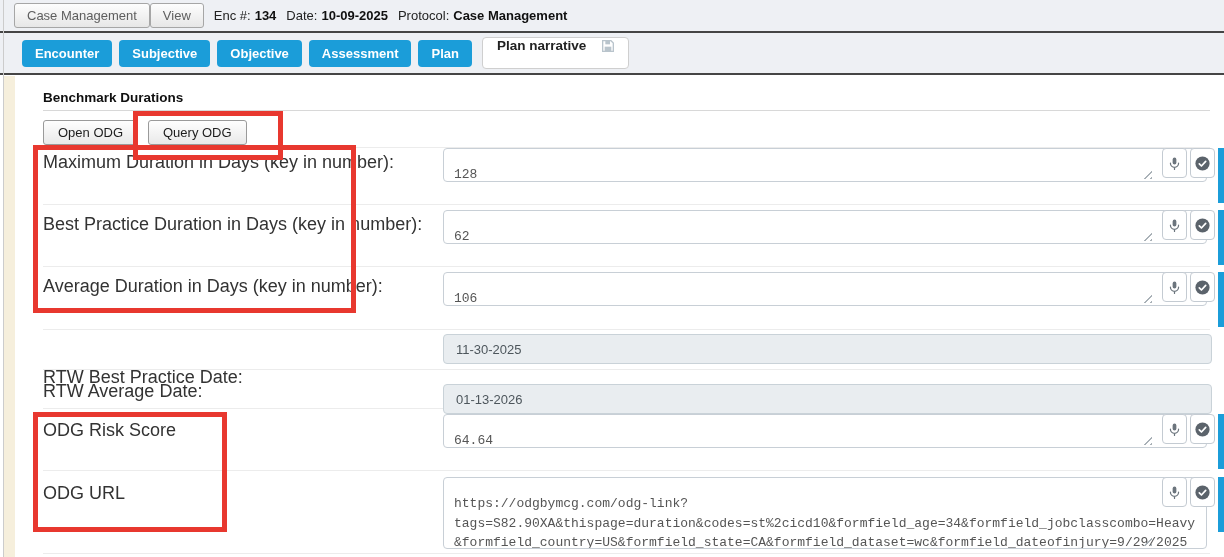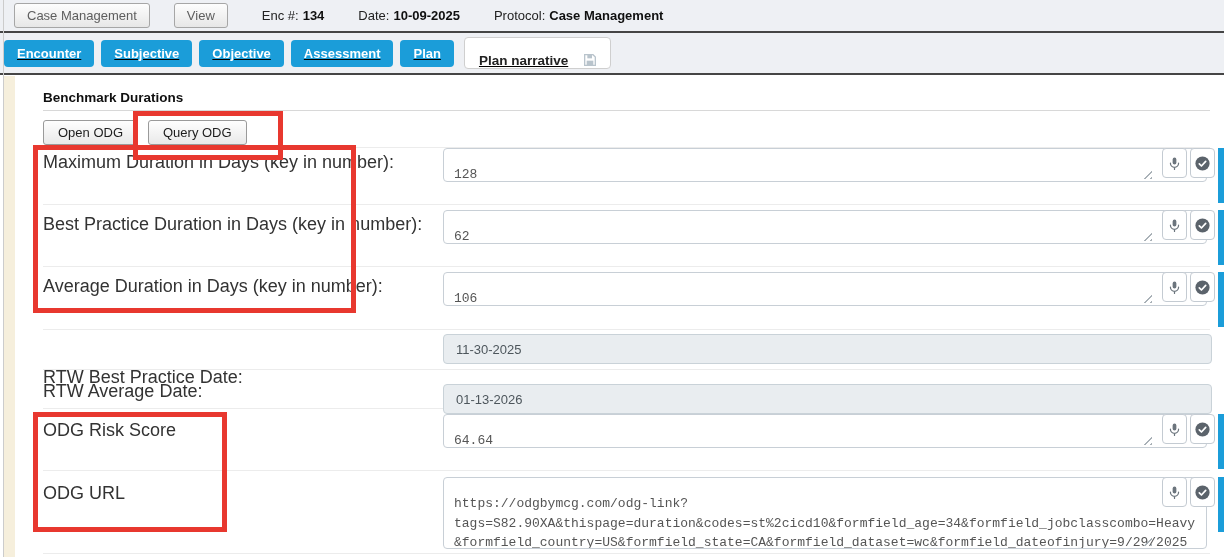--- a/index.html
+++ b/index.html
@@ -5,33 +5,33 @@
   html,body{margin:0;padding:0;background:#fff;font-family:"Liberation Sans",sans-serif;}
   .screen{position:relative;width:1224px;height:557px;background:#fff;overflow:hidden;}
 
   
   .vline{position:absolute;left:3px;top:0;width:1px;height:557px;background:#cccccc;}
   .beige{position:absolute;left:4px;top:76px;width:11px;height:481px;background:#f6efdc;}
 
   
   .topbar{position:absolute;left:0;top:0;width:1224px;height:33px;box-sizing:border-box;
           background:#eef0f4;border-bottom:2px solid #454545;display:flex;align-items:center;
-          gap:24px;padding-left:14px;}
+          gap:0;padding-left:14px;}
   .gbtn{background:linear-gradient(#fdfdfd,#e7e7e7);border:1px solid #a6a6a6;border-radius:3px;
         height:25px;padding:0 12px;font-size:13px;color:#5e5e5e;font-family:inherit;cursor:pointer;}
   .meta{font-size:13px;color:#222;margin-left:10px;white-space:nowrap;}
   .meta .val{font-weight:700;color:#101010;margin-left:4px;}
 
   .tabbar{position:absolute;left:0;top:33px;width:1224px;height:42px;box-sizing:border-box;
           background:#eef0f4;border-bottom:2px solid #454545;display:flex;align-items:center;
-          gap:7px;padding-left:4px;text-decoration:underline;}
+          gap:7px;padding-left:22px;}
   .tab{background:#1b9dd9;color:#fff;border:none;border-radius:4px;height:27px;padding:0 13px;
        font-size:13px;font-weight:700;font-family:inherit;cursor:pointer;}
   .narrative{background:#fff;border:1px solid #cfcfcf;border-radius:4px;height:30px;
-             display:flex;align-items:flex-end;gap:14px;padding:0 12px 0 14px;margin-left:3px;}
+             display:flex;align-items:flex-start;gap:14px;padding:0 12px 0 14px;margin-left:3px;}
   .narrative .nlabel{font-size:13.5px;font-weight:700;color:#222;}
 
   
   .sect-title{position:absolute;left:43px;top:90px;font-size:13.5px;font-weight:700;color:#101010;}
   .sect-rule{position:absolute;left:43px;top:110px;width:1167px;height:1px;background:#d8d8d8;}
   .odgbtn{position:absolute;top:120px;height:25px;background:linear-gradient(#fefefe,#e9e9e9);
           border:1px solid #9a9a9a;border-radius:3px;font-size:13px;color:#1d1d1d;
           padding:0 14px;font-family:inherit;cursor:pointer;}
 
   .sep{position:absolute;left:43px;width:1167px;height:1px;background:#ececec;}

